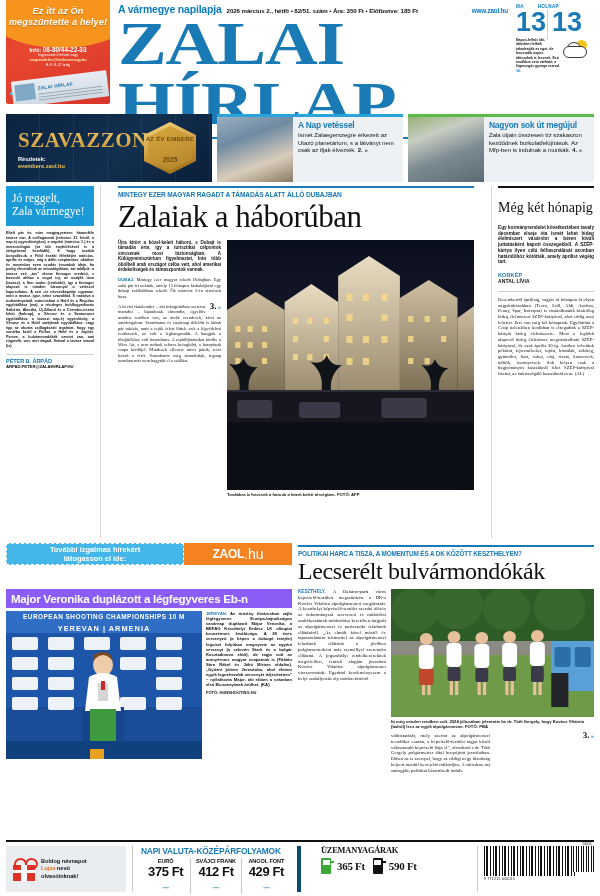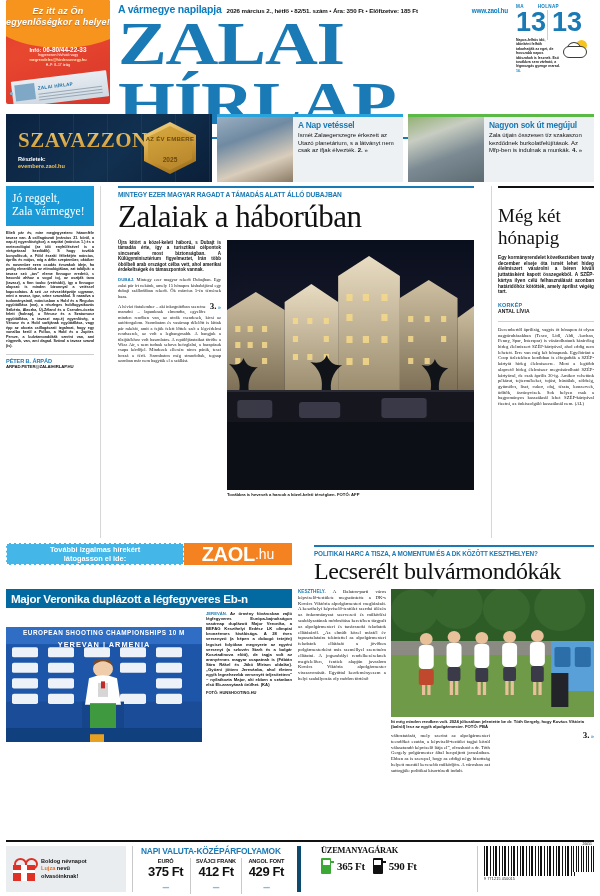--- a/index.html
+++ b/index.html
@@ -97,45 +97,45 @@
   .lede .txt{font-size:4.5px;line-height:5.4px;text-align:justify;font-family:"Liberation Serif",serif;margin-top:5px;}
   .lede .txt .dl{color:#1a7ab5;font-weight:bold;font-family:"Liberation Sans",sans-serif;font-size:4.4px;}
   .jump{color:#111;font-weight:bold;font-size:9px;float:right;margin-left:4px;}
   .jump .ar{color:#1a7ab5;font-size:6px;}
   .photoM{flex:1 1 auto;}
   .photoM .img{width:100%;height:250px;position:relative;overflow:hidden;background:#0b1020;}
   .photoM .cap{font-size:4.2px;font-weight:bold;margin-top:2px;}
   .photoM .cap .cr{color:#111;}
 
   .colR{flex:0 0 96px;}
-  .colR .rhead{font-family:"Liberation Serif",serif;font-size:19px;line-height:22px;border-top:2px solid #111;padding-top:17px;}
+  .colR .rhead{font-family:"Liberation Serif",serif;font-size:14px;line-height:22px;border-top:2px solid #111;padding-top:9px;}
   .colR .rlede{font-size:4.7px;line-height:5.7px;font-weight:bold;text-align:justify;margin-top:6px;}
   .colR .rtag{color:#1a7ab5;font-weight:bold;font-size:5.4px;margin-top:7px;letter-spacing:.2px;}
   .colR .rby{font-weight:bold;font-size:5px;letter-spacing:.1px;}
   .colR .rbody{font-family:"Liberation Serif",serif;font-size:4.7px;line-height:5.7px;text-align:justify;margin-top:7px;
      border-top:1px solid #d0d0d0;padding-top:5px;}
 
   
-  .midrow{display:flex;gap:22px;margin-top:5px;align-items:flex-start;}
+  .midrow{display:flex;gap:6px;margin-top:5px;align-items:flex-start;}
   .zaol{flex:0 0 286px;display:flex;height:22px;}
   .zaol .lft{flex:1 1 auto;background:#45b6e8;color:#fff;display:flex;align-items:center;justify-content:center;
      text-align:center;font-size:7.4px;line-height:9px;font-weight:bold;border:1px dashed #fff;box-sizing:border-box;}
   .zaol .rgt{flex:0 0 108px;background:#f58220;display:flex;align-items:center;justify-content:center;}
-  .zaol .rgt .z1{color:#fff;font-weight:bold;font-size:20px;letter-spacing:-.3px;}
+  .zaol .rgt .z1{color:#fff;font-weight:bold;font-size:12px;letter-spacing:-.3px;}
   .zaol .rgt .z2{color:#fff;font-size:14px;text-align:center;}
   .kesz{flex:1 1 auto;}
   .kesz .kkick{color:#1a7ab5;font-weight:bold;font-size:6.4px;letter-spacing:-.15px;border-top:2px solid #1a7ab5;padding-top:3px;margin-top:2px;}
   .kesz .khead{font-family:"Liberation Serif",serif;font-size:24px;line-height:26px;margin-top:1px;letter-spacing:-.4px;}
 
   
   .lower{display:flex;gap:6px;margin-top:5px;height:200px;}
   .sport{flex:0 0 286px;}
-  .sport .sh{background:#0369a1;color:#fff;font-weight:bold;font-size:11.6px;padding:3px 5px;letter-spacing:-.3px;}
+  .sport .sh{background:#8b5cf6;color:#fff;font-weight:bold;font-size:11.6px;padding:3px 5px;letter-spacing:-.3px;}
   .sport .sbody{display:flex;gap:4px;margin-top:3px;}
-  .sport .simg{flex:0 0 196px;height:115px;position:relative;overflow:hidden;background:#7f1d1d;margin-top:16px;}
+  .sport .simg{flex:0 0 196px;height:148px;position:relative;overflow:hidden;background:#7f1d1d;}
   .sport .stxt{flex:1 1 auto;font-size:4.2px;line-height:5.1px;text-align:justify;font-weight:bold;}
   .sport .stxt .loc{color:#1a7ab5;}
   .sport .stxt .credit{margin-top:3px;font-size:4px;}
 
   .kesztbody{flex:1 1 auto;display:flex;gap:5px;}
   .kesztbody .kc1{flex:0 0 88px;font-family:"Liberation Serif",serif;font-size:4.8px;line-height:5.8px;text-align:justify;}
   .kesztbody .kc1 .loc{font-family:"Liberation Sans",sans-serif;color:#1a7ab5;font-weight:bold;font-size:4.6px;}
   .kesztbody .kright{flex:1 1 auto;}
   .kesztbody .kimg{width:100%;height:128px;background:#3d6b35;position:relative;overflow:hidden;}
   .kesztbody .kcap{font-size:4.2px;line-height:5px;font-weight:bold;margin-top:2px;}
@@ -182,21 +182,21 @@
 </style>
 </head>
 <body>
 
 <div class="page">
 
   <div class="topstrip">
 
     <div class="promo">
       <div class="blob2"></div>
-      <div class="ptxt">Ez itt az Ön egyenlőségkor a helye!</div>
+      <div class="ptxt">Ez itt az Ön megszüntette a helye!</div>
       <div class="pinfo">
         <div class="l1"><span>Infó:</span>
           <b>06-80/44-22-33</b></div>
         <div class="l2">Ingyenesen hívható vagy</div>
         <div class="l3">megrendeles@hirdessenegy.hu</div>
         <div class="l4">H–P: 8–17 óráig</div>
       </div>
       <div class="paper">
         <div class="ph"></div>
           <div class="pm">ZALAI HÍRLAP</div>

